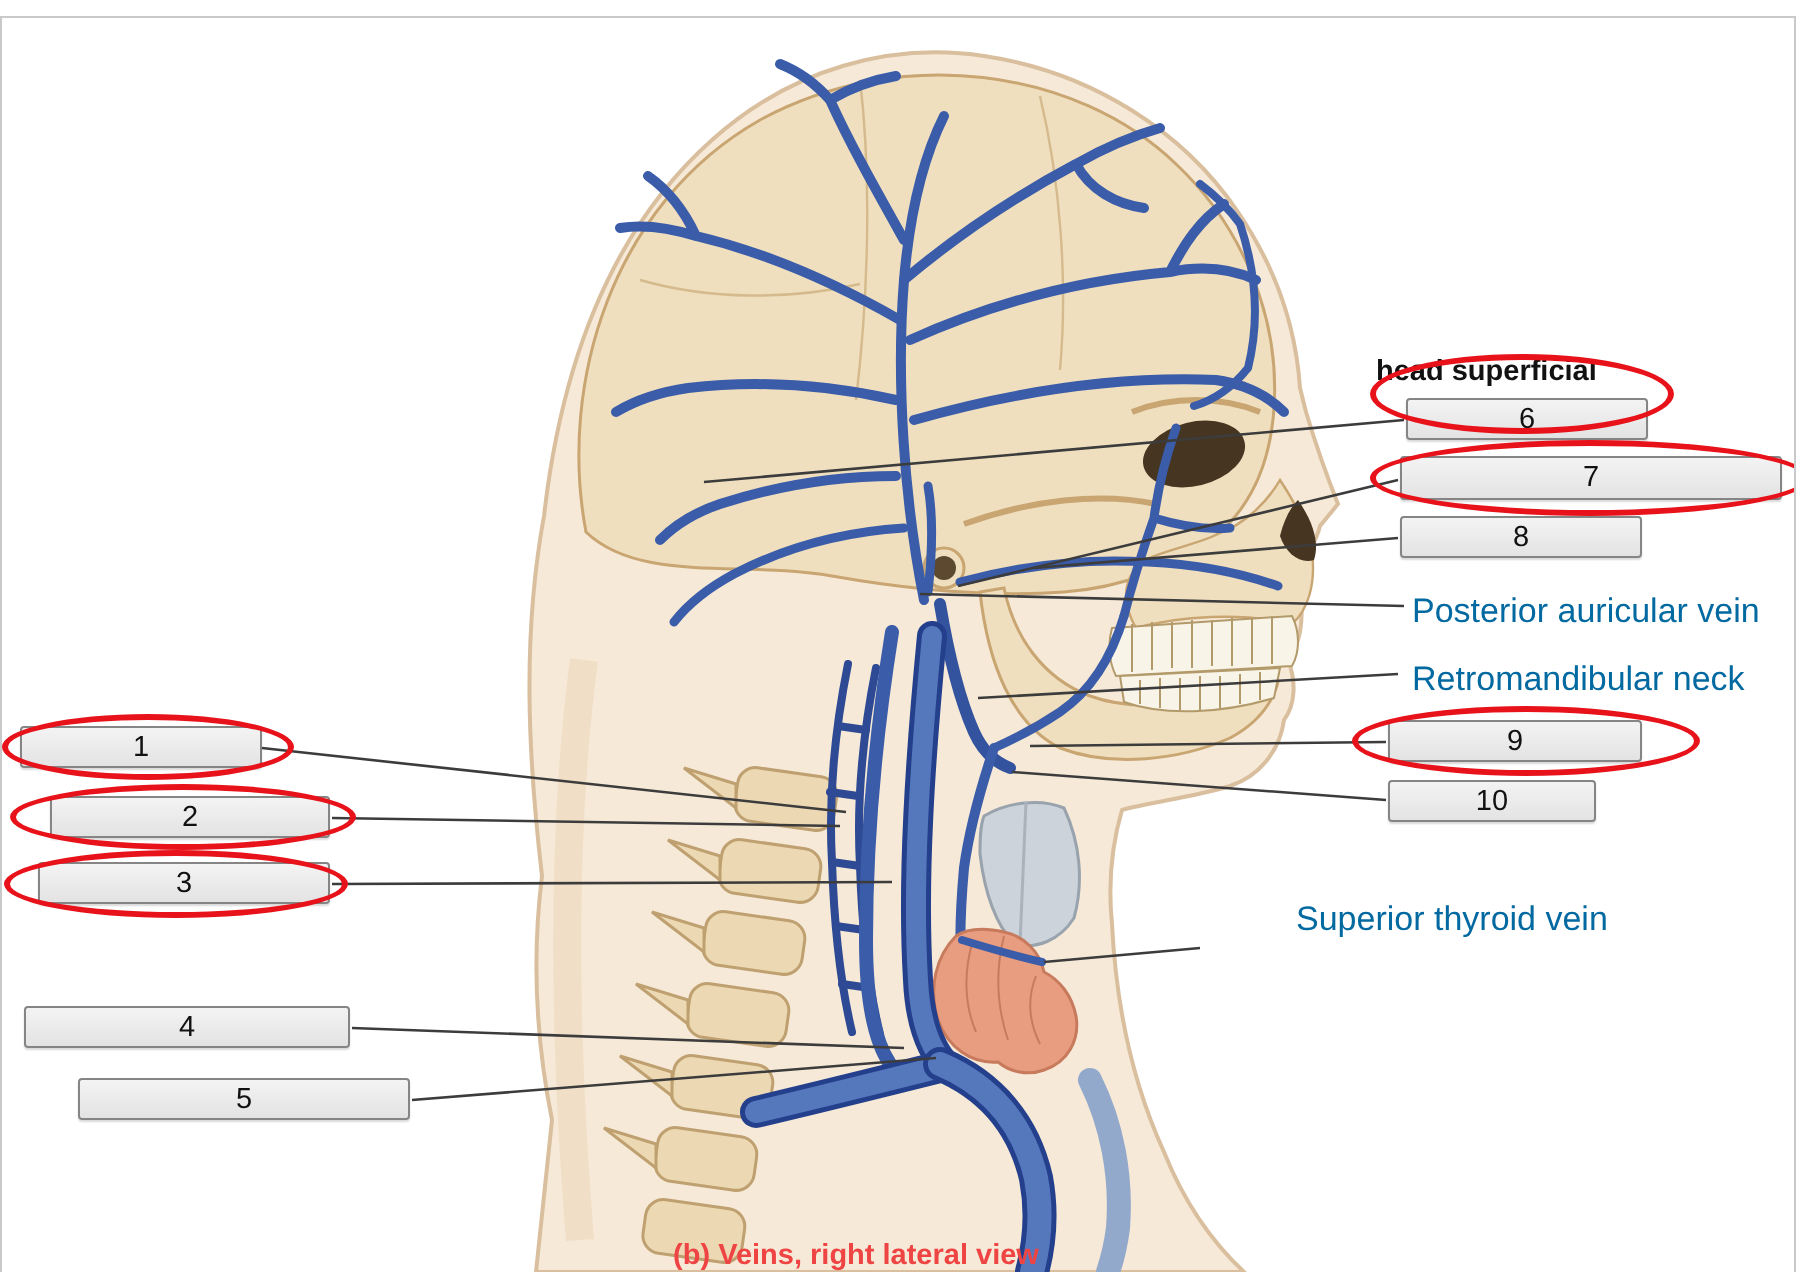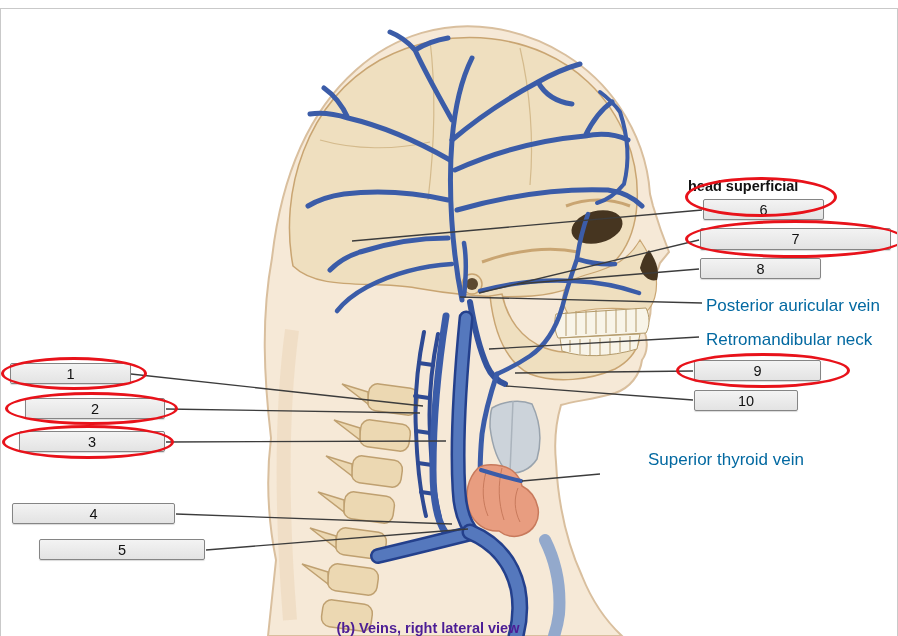--- a/index.html
+++ b/index.html
@@ -29,21 +29,21 @@
     border: 1px solid #858585; border-radius: 2px;
     display: flex; align-items: center; justify-content: center;
     font-size: 14.5px; color: #111; z-index: 20;
     box-shadow: 0 1px 1px rgba(0,0,0,0.15);
   }
   .rcircle {
     position: absolute; border: 3.5px solid #e8121a; border-radius: 50%;
     z-index: 30; pointer-events: none; background: transparent;
   }
   .fig-caption {
-    position: absolute; font-weight: bold; font-size: 14.5px; color: #4c1d95;
+    position: absolute; font-weight: bold; font-size: 14.5px; color: #ef4444;
     text-align: center; z-index: 10; white-space: nowrap;
   }
 </style>
 </head>
 <body>
 
 <div class="page">
 
   <svg class="illustration" width="898" height="636" viewBox="0 0 898 636" xmlns="http://www.w3.org/2000/svg">
 

